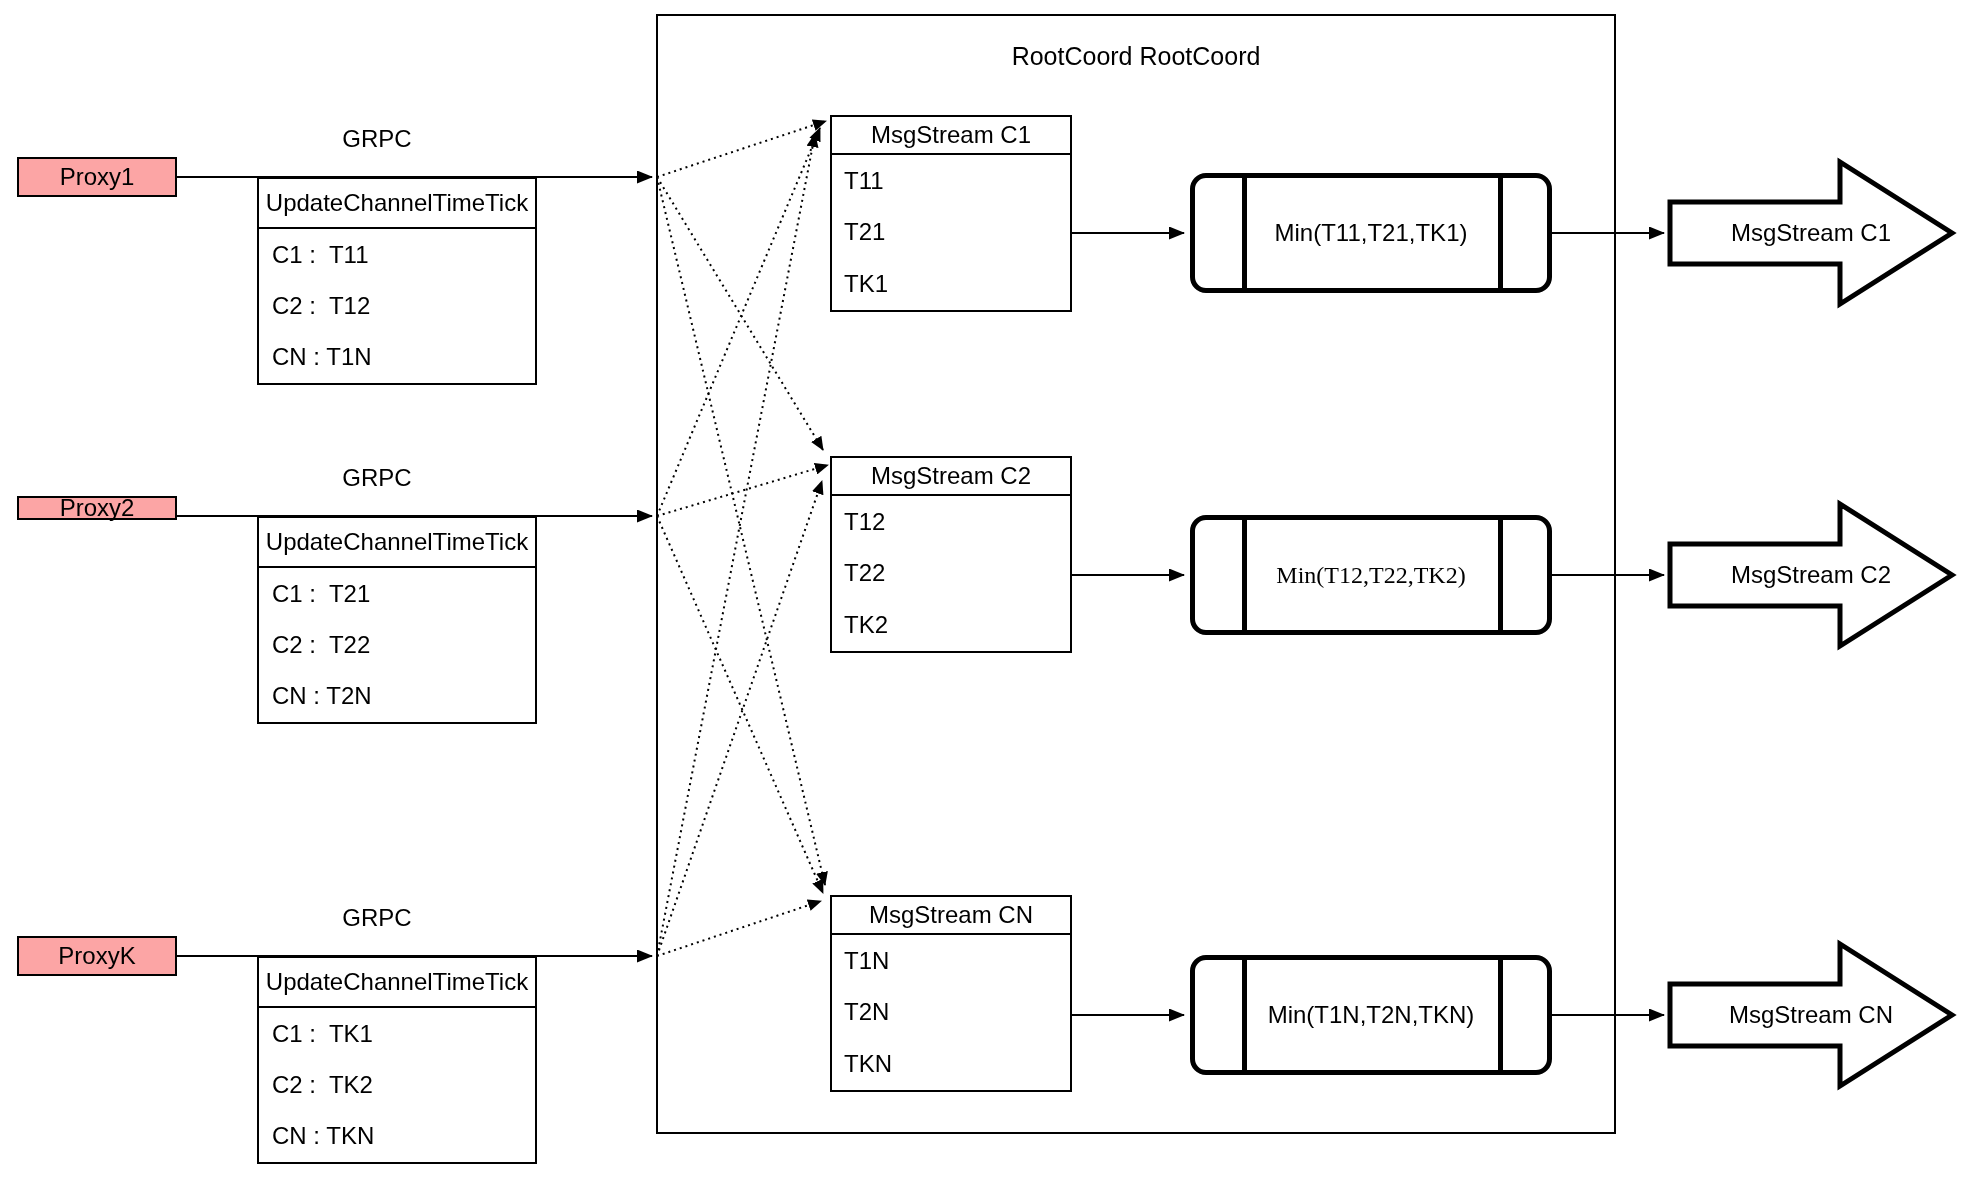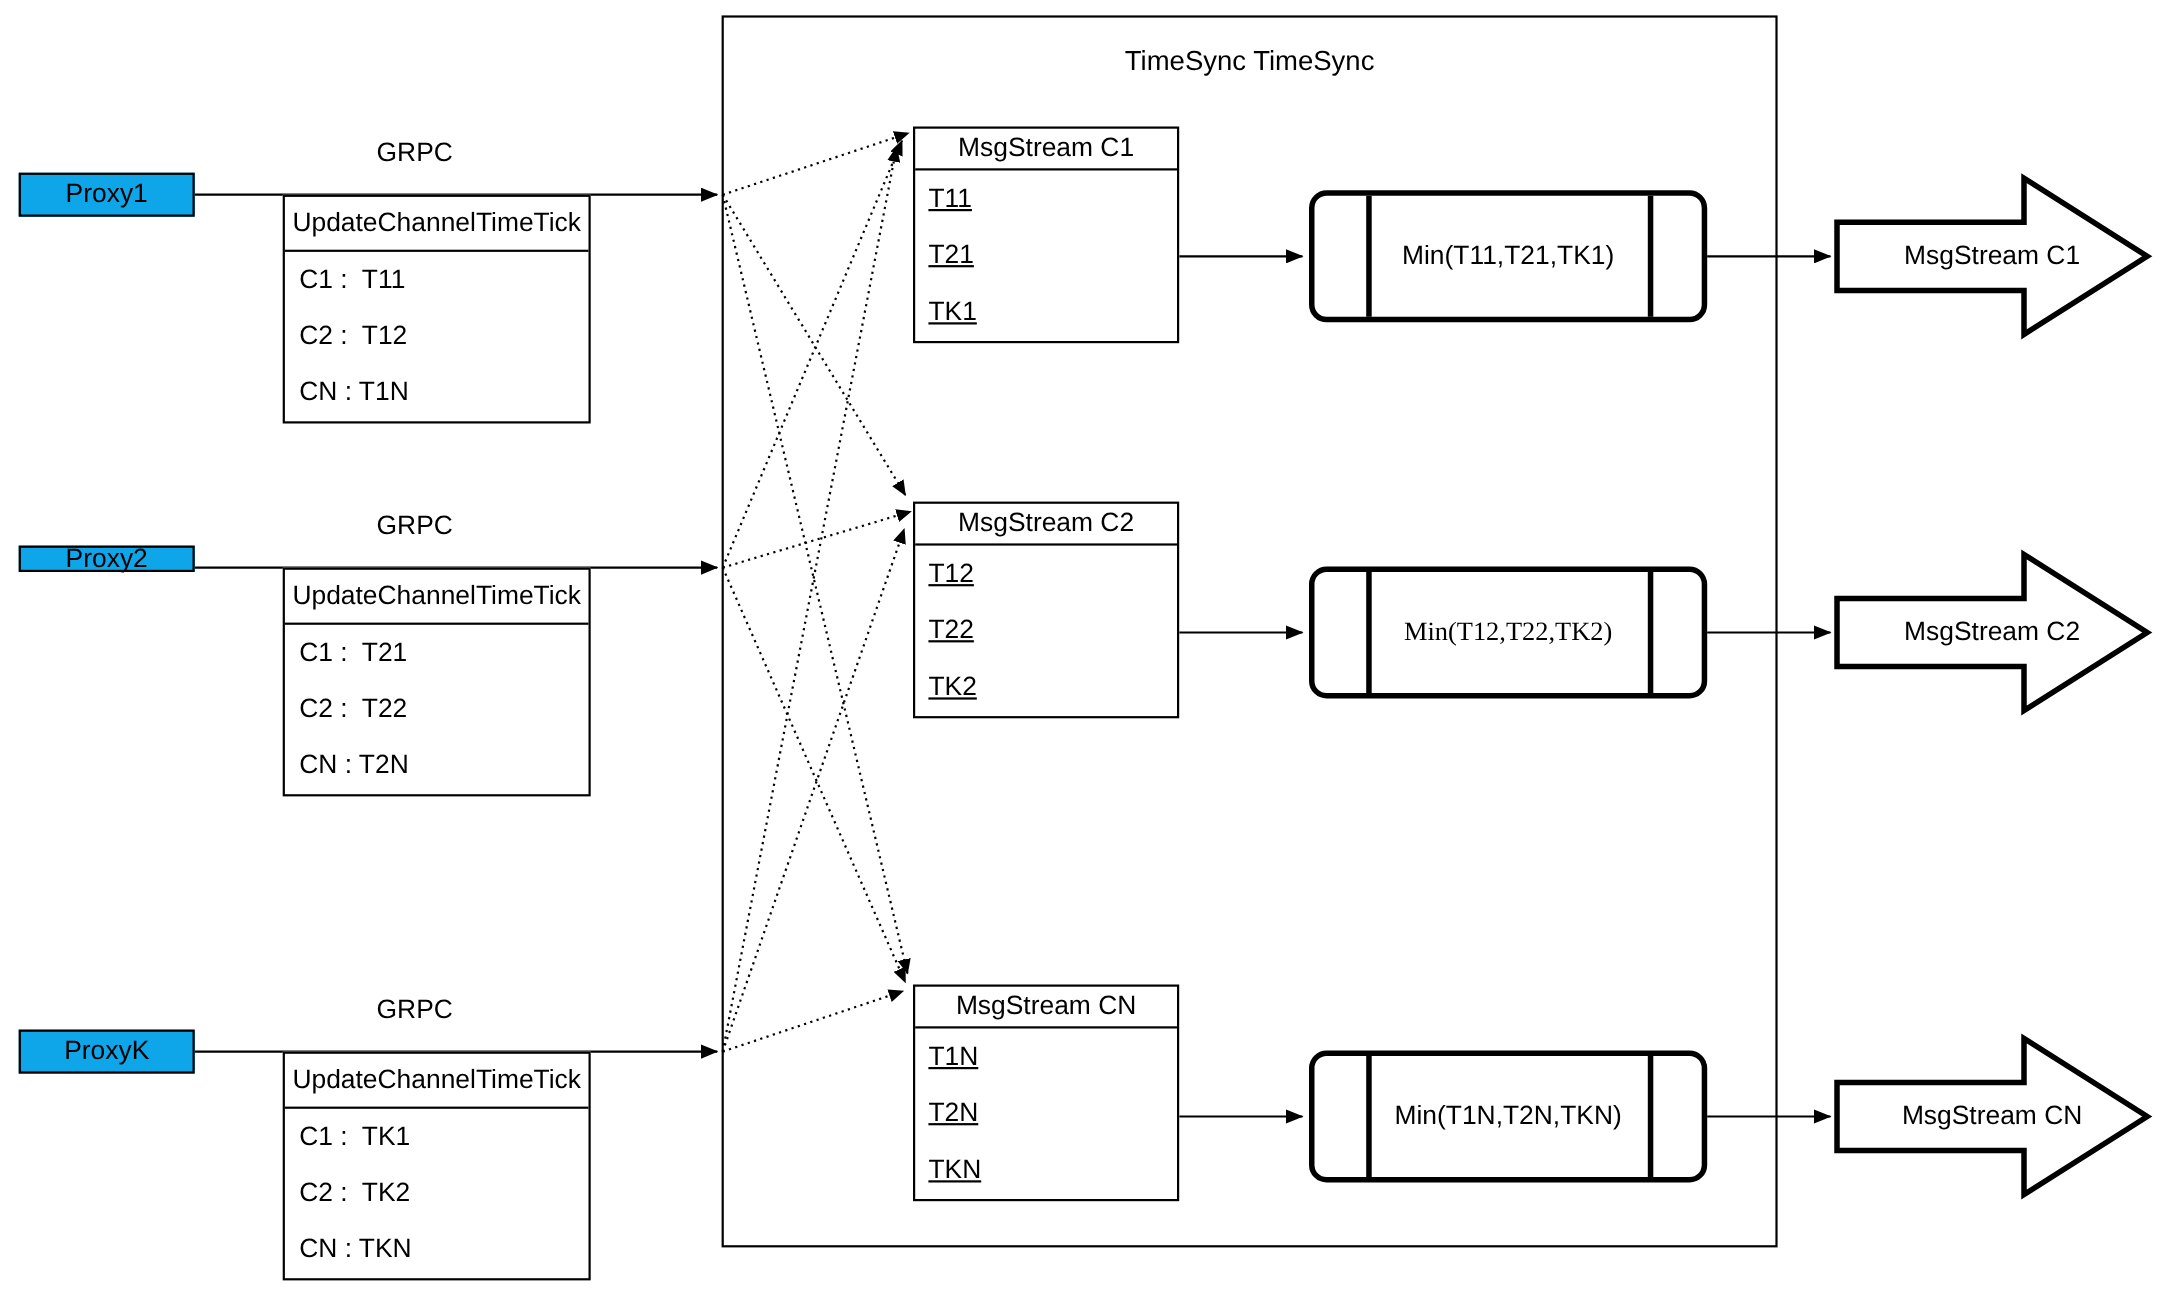--- a/index.html
+++ b/index.html
@@ -16,21 +16,21 @@
   .shape         { z-index:3; }
 
   
   #container-box { border:2px solid #000; background:transparent; }
   .container-title {
     z-index:3; font-size:25px; text-align:center; line-height:28px;
   }
 
   
   .proxy-box {
-    border:2px solid #000; background:#0ea5e9;
+    border:2px solid #000; background:#fca5a5;
     display:flex; align-items:center; justify-content:center;
     font-size:24px;
   }
 
   
   .grpc-label { font-size:24px; text-align:center; line-height:28px; }
 
   
   .upd-table {
     border:2px solid #000; background:#fff;
@@ -48,42 +48,42 @@
   
   .ms-table {
     border:2px solid #000; background:#fff;
     display:grid; grid-template-rows:38px 1fr 1fr 1fr;
   }
   .ms-header {
     border-bottom:2px solid #000; font-size:24px;
     display:flex; align-items:center; justify-content:center;
   }
   .ms-cell {
-    font-size:24px; display:flex; align-items:center; padding-left:12px;text-decoration:underline;
+    font-size:24px; display:flex; align-items:center; padding-left:12px;
   }
 
   
   .min-box {
     border:5px solid #000; border-radius:16px; background:#fff;
     display:flex; align-items:center; justify-content:center; font-size:24px;
   }
   .min-divider {
     position:absolute; top:0; bottom:0; width:0; border-left:5px solid #000;
   }
 
   
   .out-arrow-label {
     font-size:24px; text-align:center; line-height:30px; background:transparent;
   }
 </style>
 </head>
 <body>
 
 <div id="container-box" class="abs" style="left:656px; top:14px; width:960px; height:1120px;"></div>
-<div class="abs container-title" style="left:656px; top:42px; width:960px;">TimeSync TimeSync</div>
+<div class="abs container-title" style="left:656px; top:42px; width:960px;">RootCoord RootCoord</div>
 
 <svg id="connectors" class="abs" style="left:0; top:0;" width="1969" height="1183" viewBox="0 0 1969 1183">
   <defs>
     <marker id="arw" markerUnits="userSpaceOnUse" markerWidth="17" markerHeight="13" refX="15" refY="6.5" orient="auto">
       <path d="M0,0 L16,6.5 L0,13 Z" fill="#000"></path>
     </marker>
     <marker id="arwd" markerUnits="userSpaceOnUse" markerWidth="15" markerHeight="12" refX="13" refY="6" orient="auto">
       <path d="M0,0 L14,6 L0,12 Z" fill="#000"></path>
     </marker>
   </defs>

